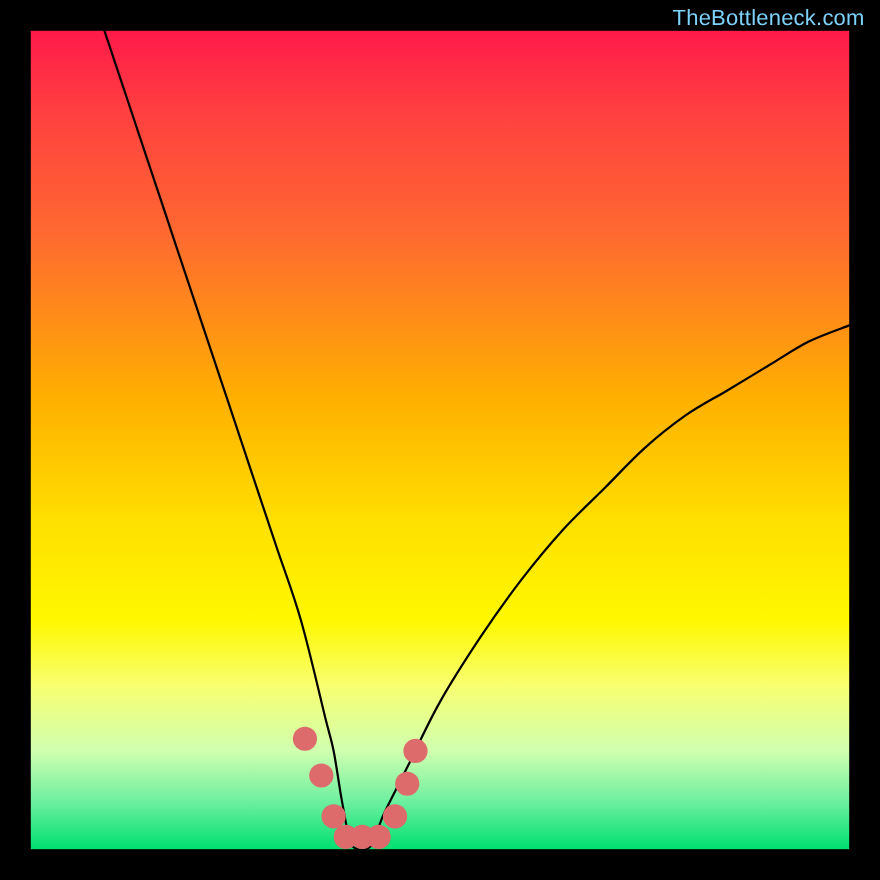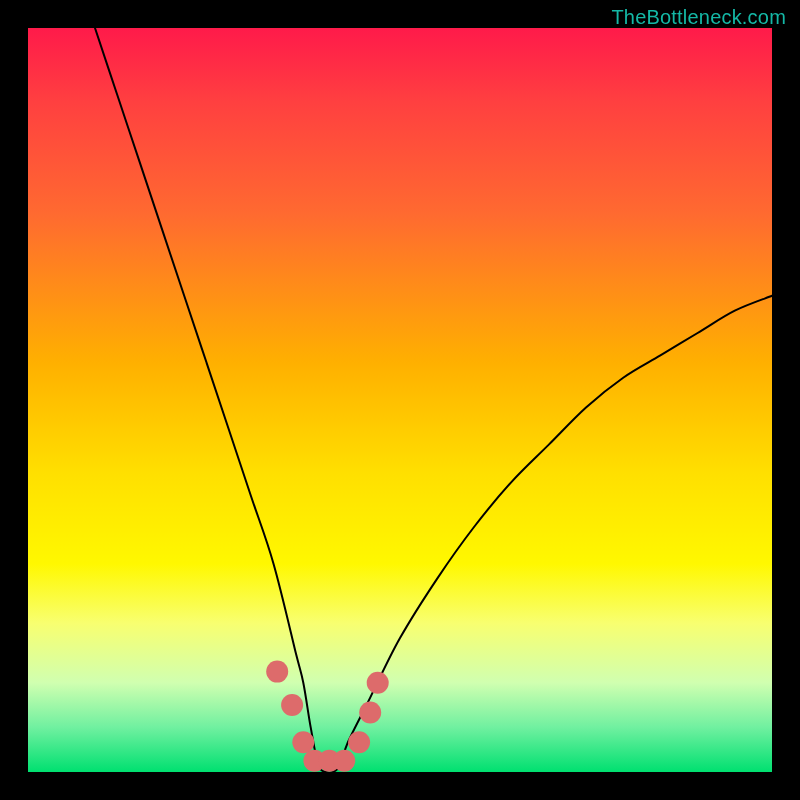--- a/index.html
+++ b/index.html
@@ -26,21 +26,21 @@
       #fff800 72%,
       #f8ff70 80%,
       #d0ffb0 88%,
       #70f0a0 94%,
       #00e070 100%);
   }
   .watermark {
     position: absolute;
     top: 6px;
     right: 14px;
-    color: #14b8a6;
+    color: #7dd3fc;
     font-size: 20px;
     font-weight: 500;
     letter-spacing: 0.2px;
     z-index: 10;
   }
   svg.curve {
     position: absolute;
     left: 0;
     top: 0;
     width: 744px;

